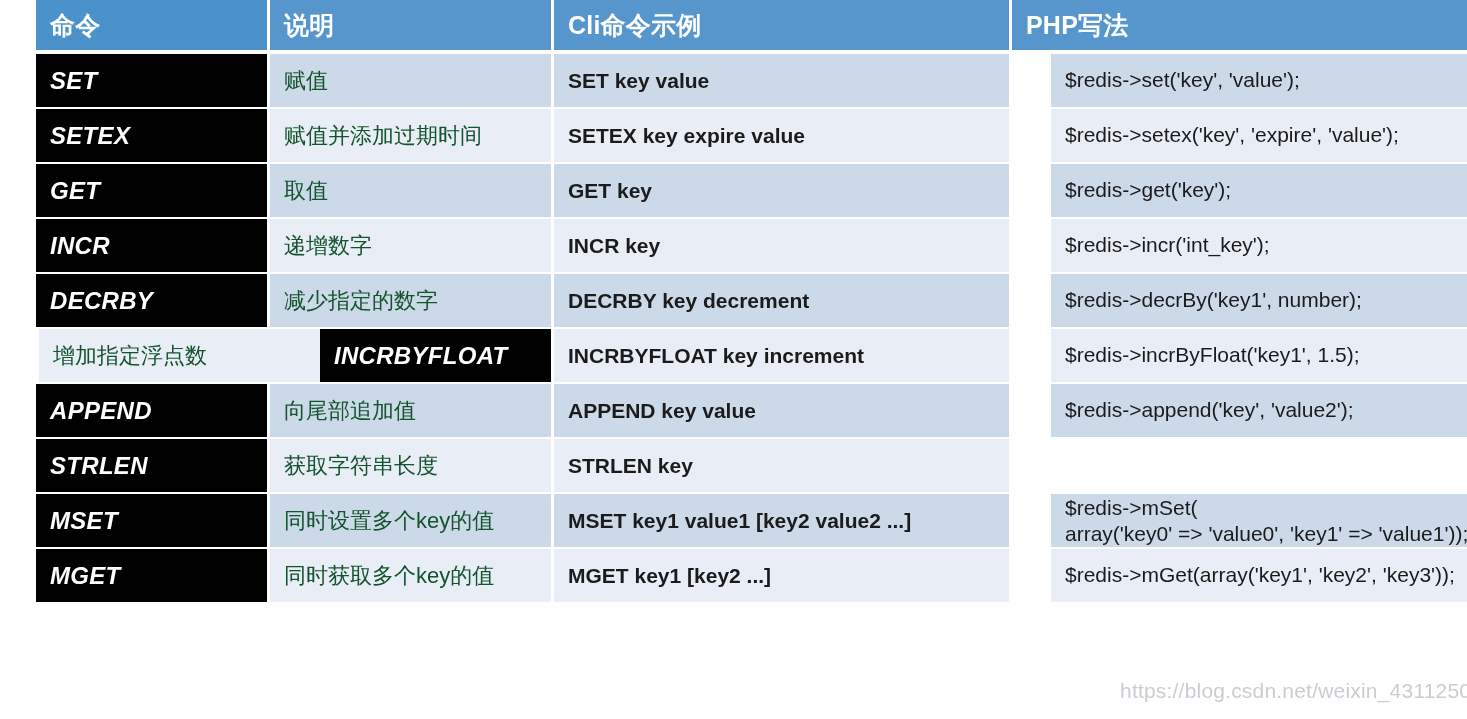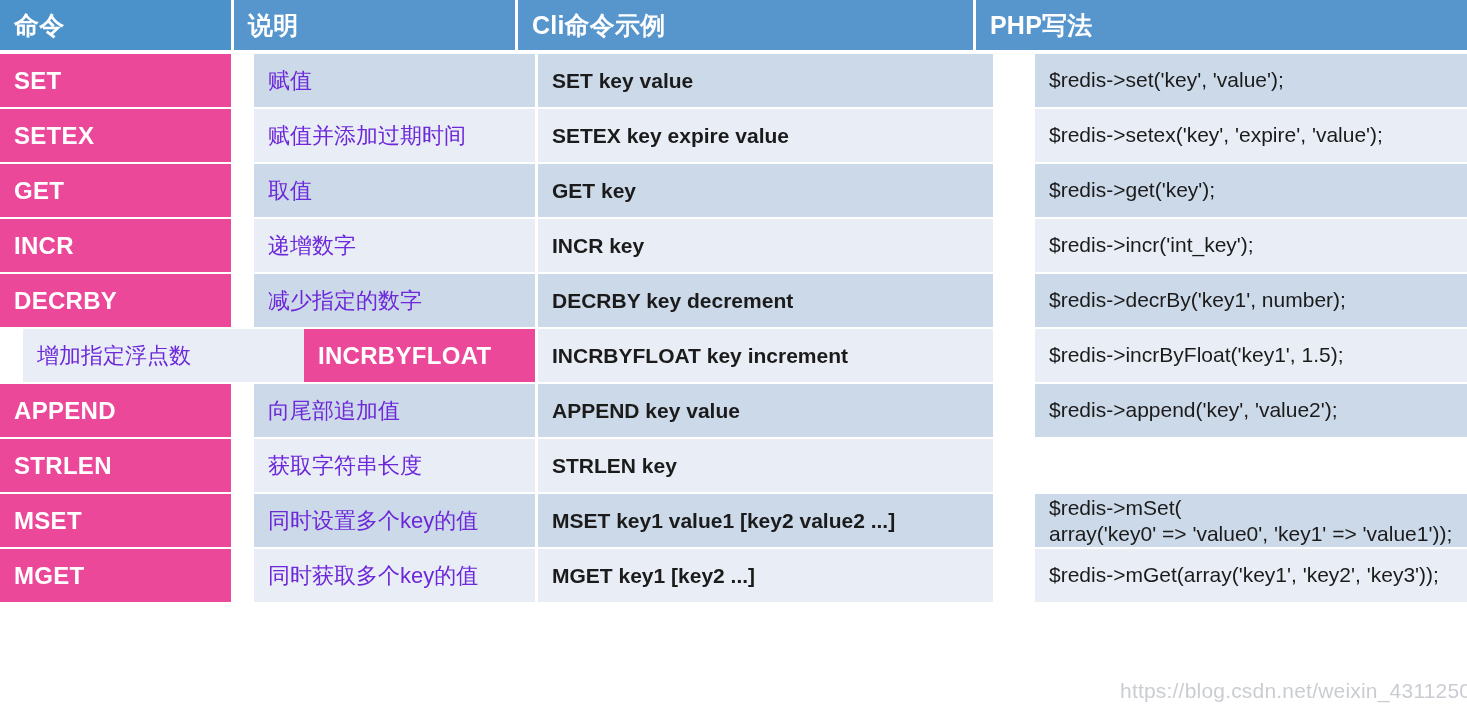--- a/index.html
+++ b/index.html
@@ -20,20 +20,21 @@
     height: 719px;
     background: #ffffff;
     overflow: hidden;
   }
 
   .t-row {
     display: flex;
     width: 1467px;
     box-sizing: border-box;
     align-items: stretch;
+    padding-left: 36px;
   }
 
   
   .t-row.header {
     height: 52px;
   }
   .t-row.header .cell {
     background: #4b91ca;
     color: #ffffff;
     font-weight: bold;
@@ -64,43 +65,43 @@
     white-space: pre-line;
   }
 
   .c0 { width: 231px; min-width: 231px; }
   .c1 { width: 284px; min-width: 284px; }
   .c2 { width: 458px; min-width: 458px; }
   .c3 { width: 494px; min-width: 494px; }
 
   
   .t-row.body .cell.c0 {
-    background: #ec4899;
+    background: #000000;
     color: #ffffff;
     font-weight: bold;
     font-size: 24px;
     letter-spacing: 0.3px;
+    font-style: italic;
   }
 
   
   .t-row.body.alt-a .cell.c1,
   .t-row.body.alt-a .cell.c2,
   .t-row.body.alt-a .cell.c3 {
     background: #ccd9e9;
   }
   .t-row.body.alt-b .cell.c1,
   .t-row.body.alt-b .cell.c2,
   .t-row.body.alt-b .cell.c3 {
     background: #e9eef6;
   }
 
   .t-row.body .cell.c1 {
-    color: #6d28d9;
+    color: #14532d;
     font-size: 22px;
-    margin-left: 20px;
   }
   .t-row.body .cell.c2 {
     color: #1b1b1b;
     font-size: 21px;
     font-weight: bold;
   }
   .t-row.body .cell.c3 {
     color: #1b1b1b;
     font-size: 21px;
     line-height: 1.18;

